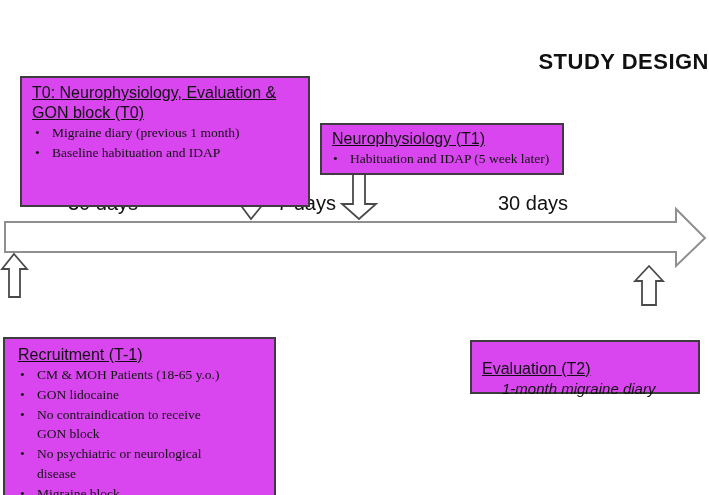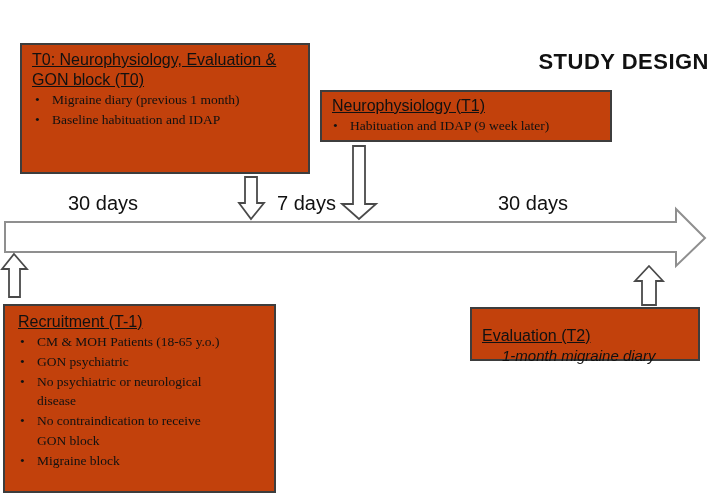--- a/index.html
+++ b/index.html
@@ -26,22 +26,23 @@
     letter-spacing:0.5px;
     color:var(--text);
     margin-top:48px;
   }
   .arrows-svg{position:absolute;left:0;top:0;width:709px;height:495px;}
   .arrows-svg polygon{fill:#ffffff;}
   .arrows-svg .big{stroke:var(--timeline-stroke);stroke-width:2;stroke-linejoin:miter;}
   .arrows-svg .small{stroke:var(--arrow-stroke);stroke-width:1.8;stroke-linejoin:miter;}
   .box{
     position:absolute;
-    background:#c2410c;
+    background:#d946ef;
     border:2px solid var(--box-border);
+    margin-top:33px;
   }
   .box-heading{
     font-size:16px;
     font-weight:normal;
     line-height:20px;
     text-decoration:underline;
     white-space:pre-line;
     color:var(--text);
   }
   ul.bullets{list-style:none;font-family:Liberation Serif, serif;}
@@ -56,21 +57,21 @@
     content:"\2022";
     position:absolute;
     left:0;top:0;
     font-size:13.5px;
   }
   
   .box-t0{left:20px;top:43px;width:290px;height:131px;padding:5px 6px 0 10px;}
   .box-t0 ul.bullets li{padding-left:20px;}
   .box-t0 ul.bullets li::before{left:3px;}
   
-  .box-t1{left:320px;top:90px;width:292px;height:52px;padding:4px 6px 0 10px;}
+  .box-t1{left:320px;top:90px;width:244px;height:52px;padding:4px 6px 0 10px;}
   .box-t1 ul.bullets li{padding-left:18px;}
   .box-t1 ul.bullets li::before{left:1px;}
   
   .box-recruitment{left:3px;top:304px;width:273px;height:189px;padding:6px 6px 16px 13px;}
   .box-recruitment ul.bullets li{padding-left:19px;}
   .box-recruitment ul.bullets li::before{left:2px;}
   
   .box-evaluation{left:470px;top:307px;width:230px;height:54px;padding:17px 6px 0 10px;}
   .box-evaluation .note{
     font-size:15px;line-height:20px;
@@ -117,33 +118,33 @@
 GON block (T0)</div>
     <ul class="bullets">
       <li>Migraine diary (previous 1 month)</li>
       <li>Baseline habituation and IDAP</li>
     </ul>
   </div>
 
   <div class="box box-t1">
     <div class="box-heading">Neurophysiology (T1)</div>
     <ul class="bullets">
-      <li>Habituation and IDAP (9 week later)</li>
+      <li>Habituation and IDAP (5 week later)</li>
     </ul>
   </div>
 
   <div class="box box-recruitment">
     <div class="box-heading">Recruitment (T-1)</div>
     <ul class="bullets">
       <li>CM &amp; MOH Patients (18-65 y.o.)</li>
-      <li>GON psychiatric</li>
+      <li>GON lidocaine</li>
+      <li>No contraindication to receive
+GON block</li>
       <li>No psychiatric or neurological
 disease</li>
-      <li>No contraindication to receive
-GON block</li>
       <li>Migraine block</li>
     </ul>
   </div>
 
   <div class="box box-evaluation">
     <div class="box-heading">Evaluation (T2)</div>
     <div class="note">1-month migraine diary</div>
   </div>
 
 </div>

